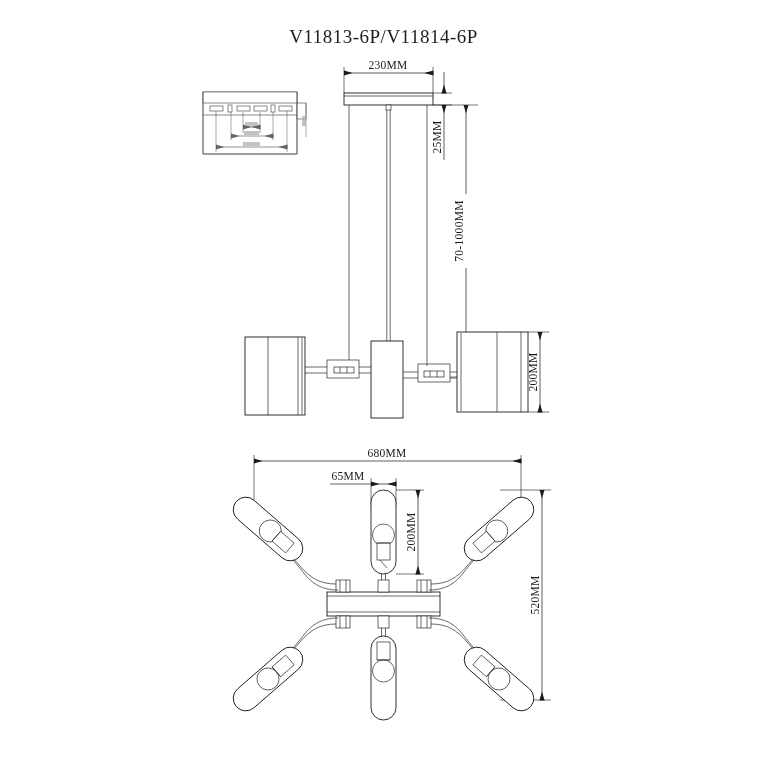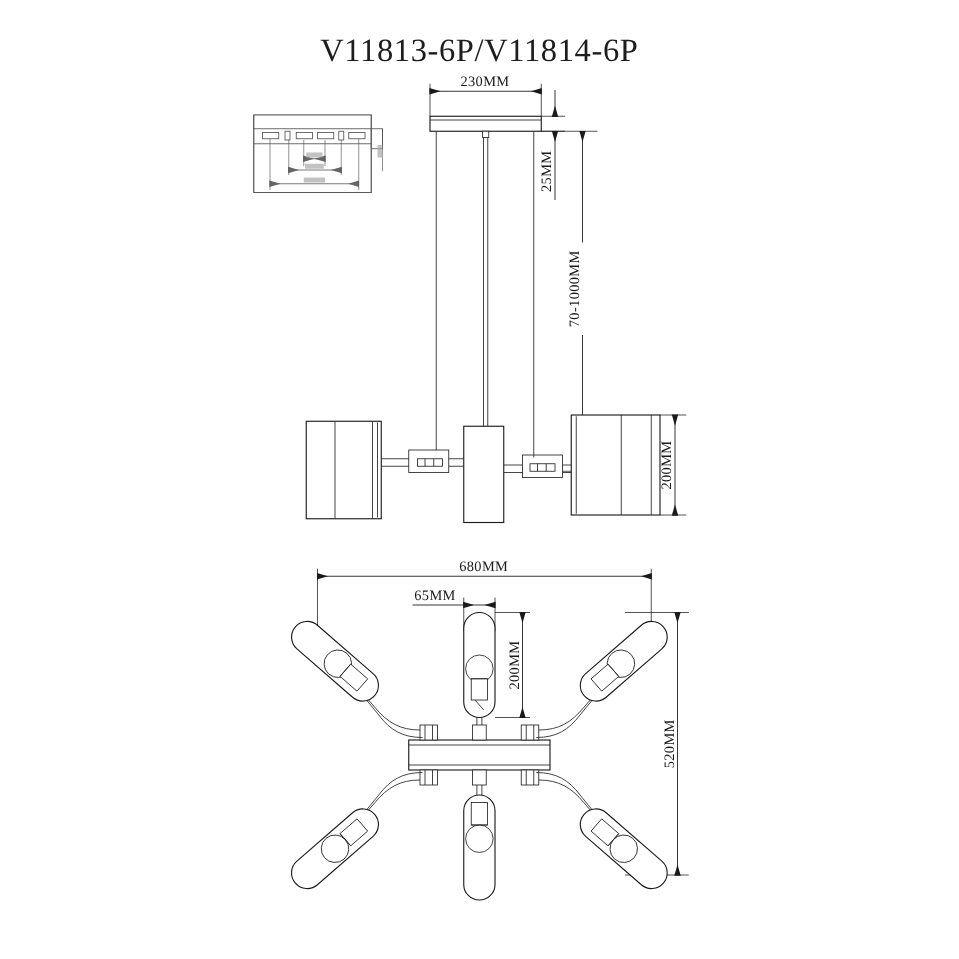--- a/index.html
+++ b/index.html
@@ -23,21 +23,21 @@
     height: 767px;
     background: #ffffff;
   }
   #drawing-title {
     position: absolute;
     left: 0;
     top: 26px;
     width: 767px;
     text-align: center;
     font-family: "Liberation Serif", serif;
-    font-size: 26px;
+    font-size: 19px;
     letter-spacing: 0.5px;
     color: #1d1d1d;
     white-space: nowrap;
   }
   svg#tech-drawing {
     position: absolute;
     left: 0;
     top: 0;
     display: block;
   }

